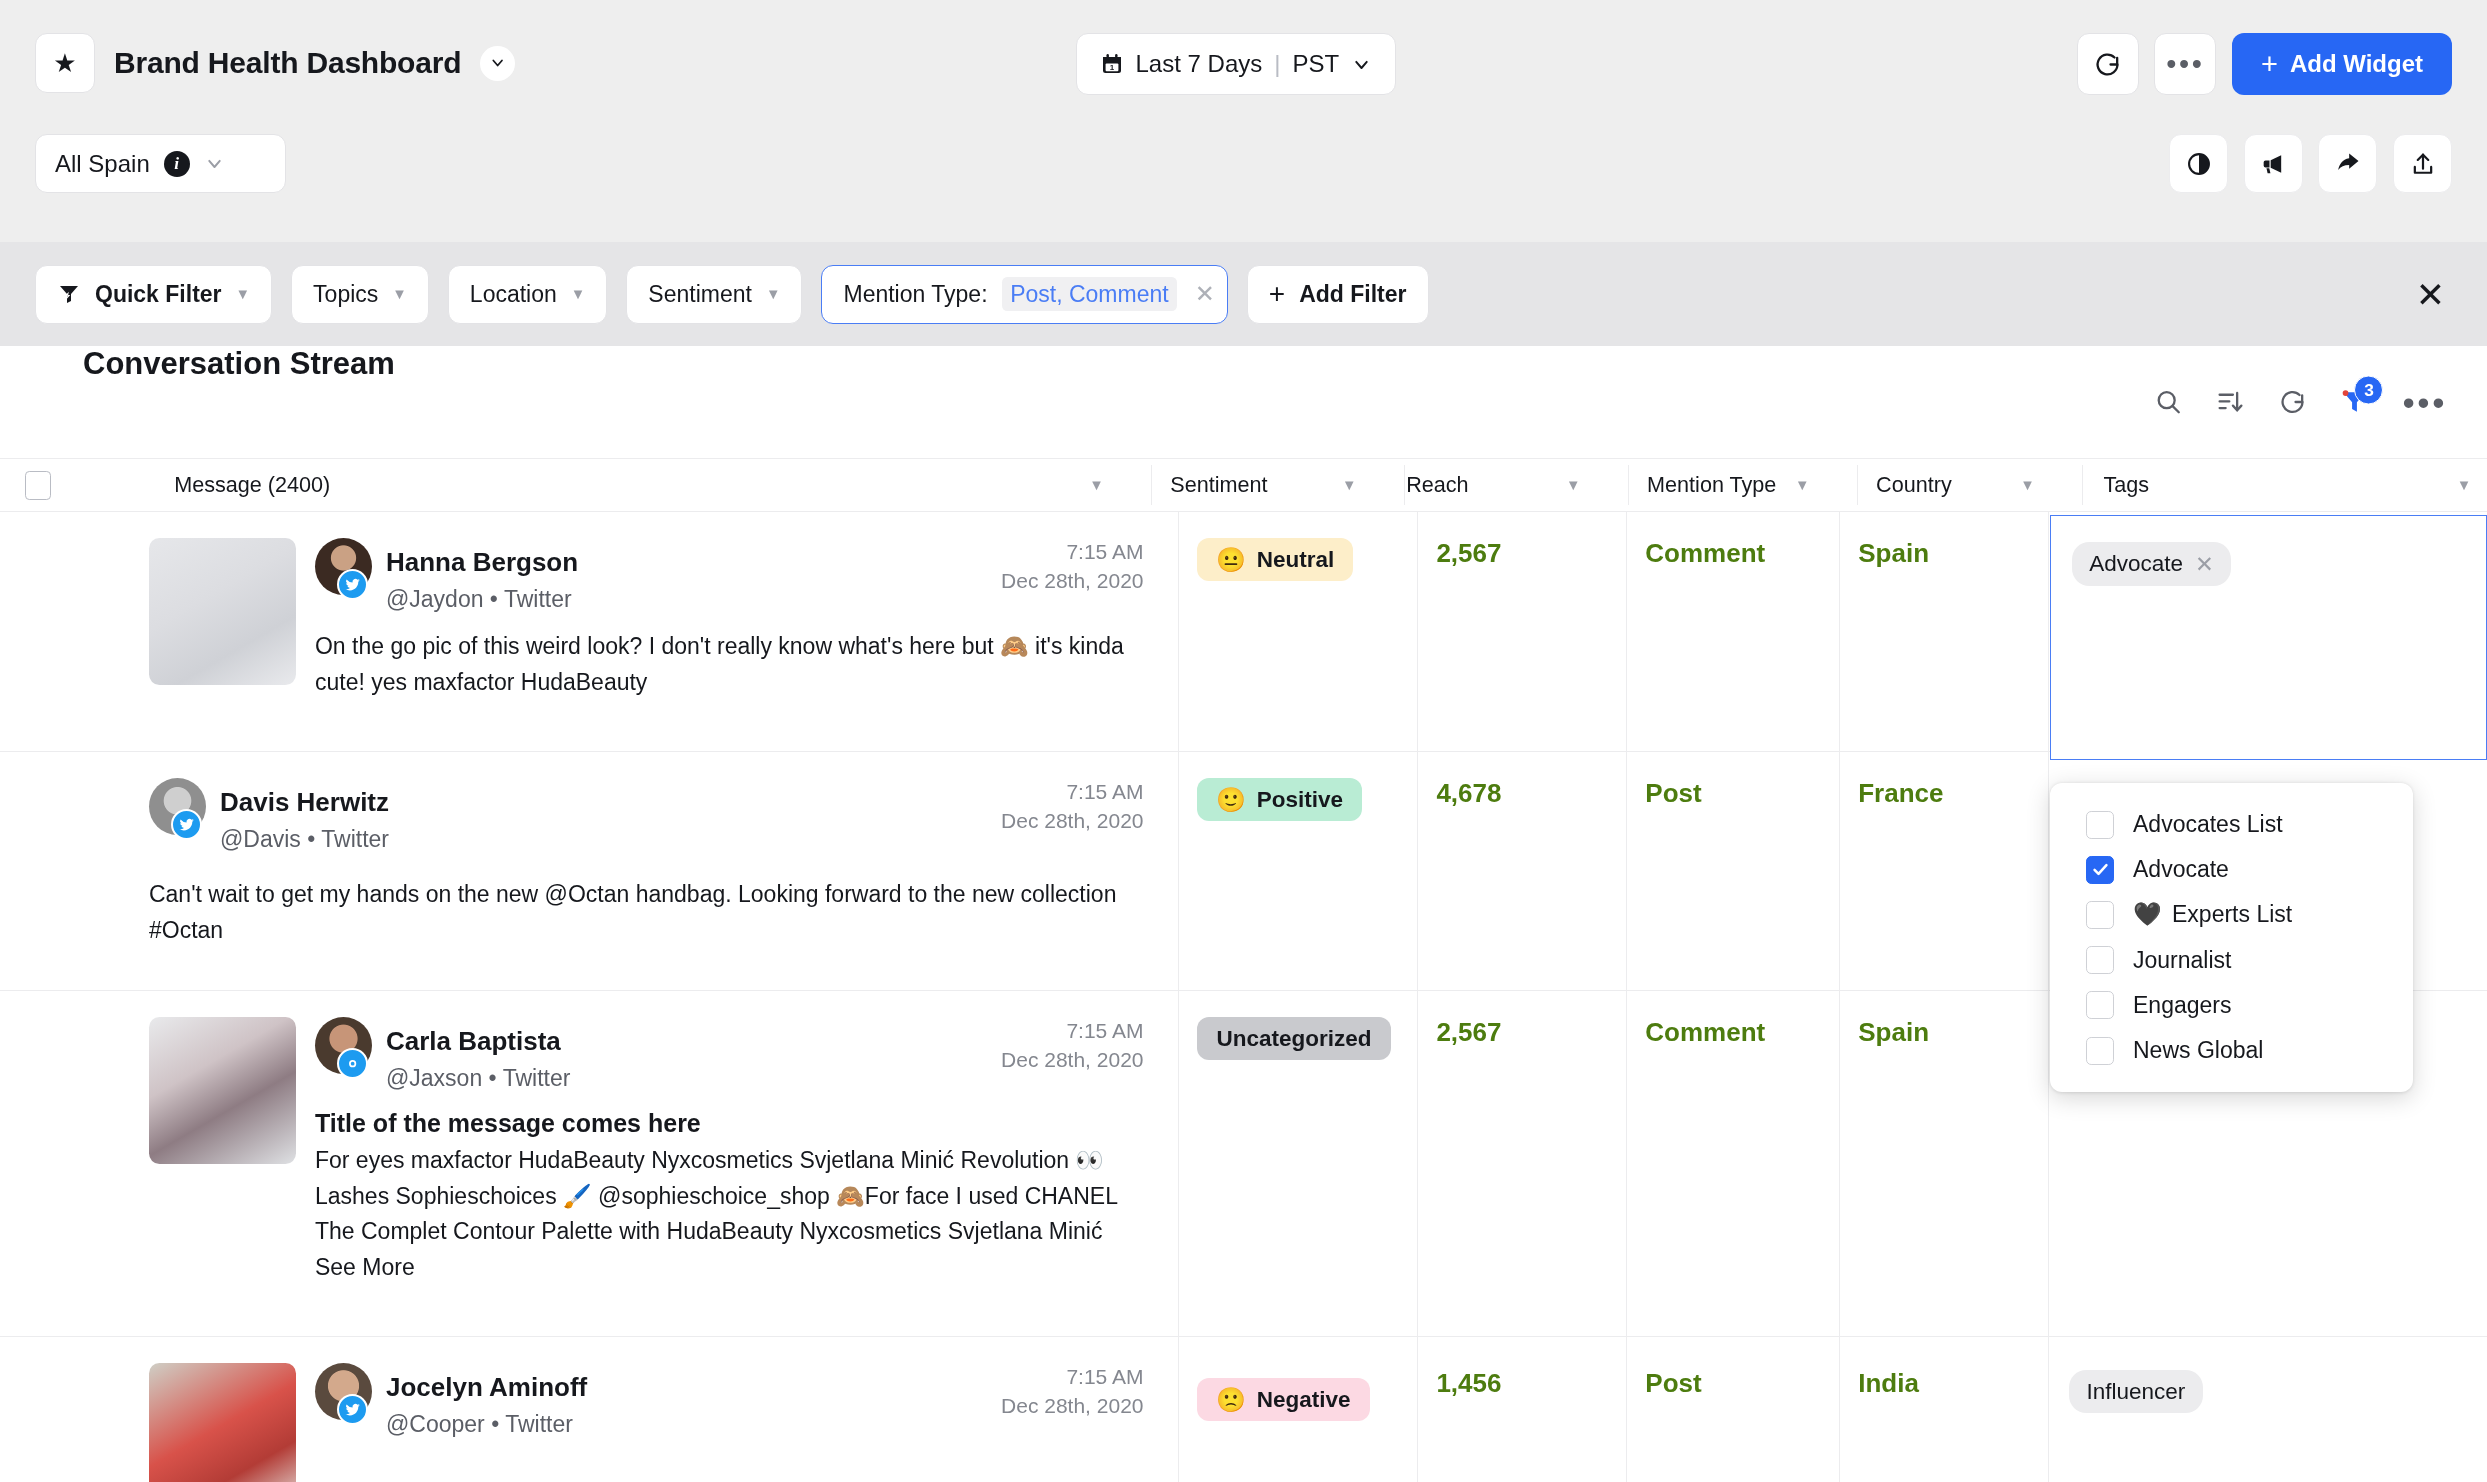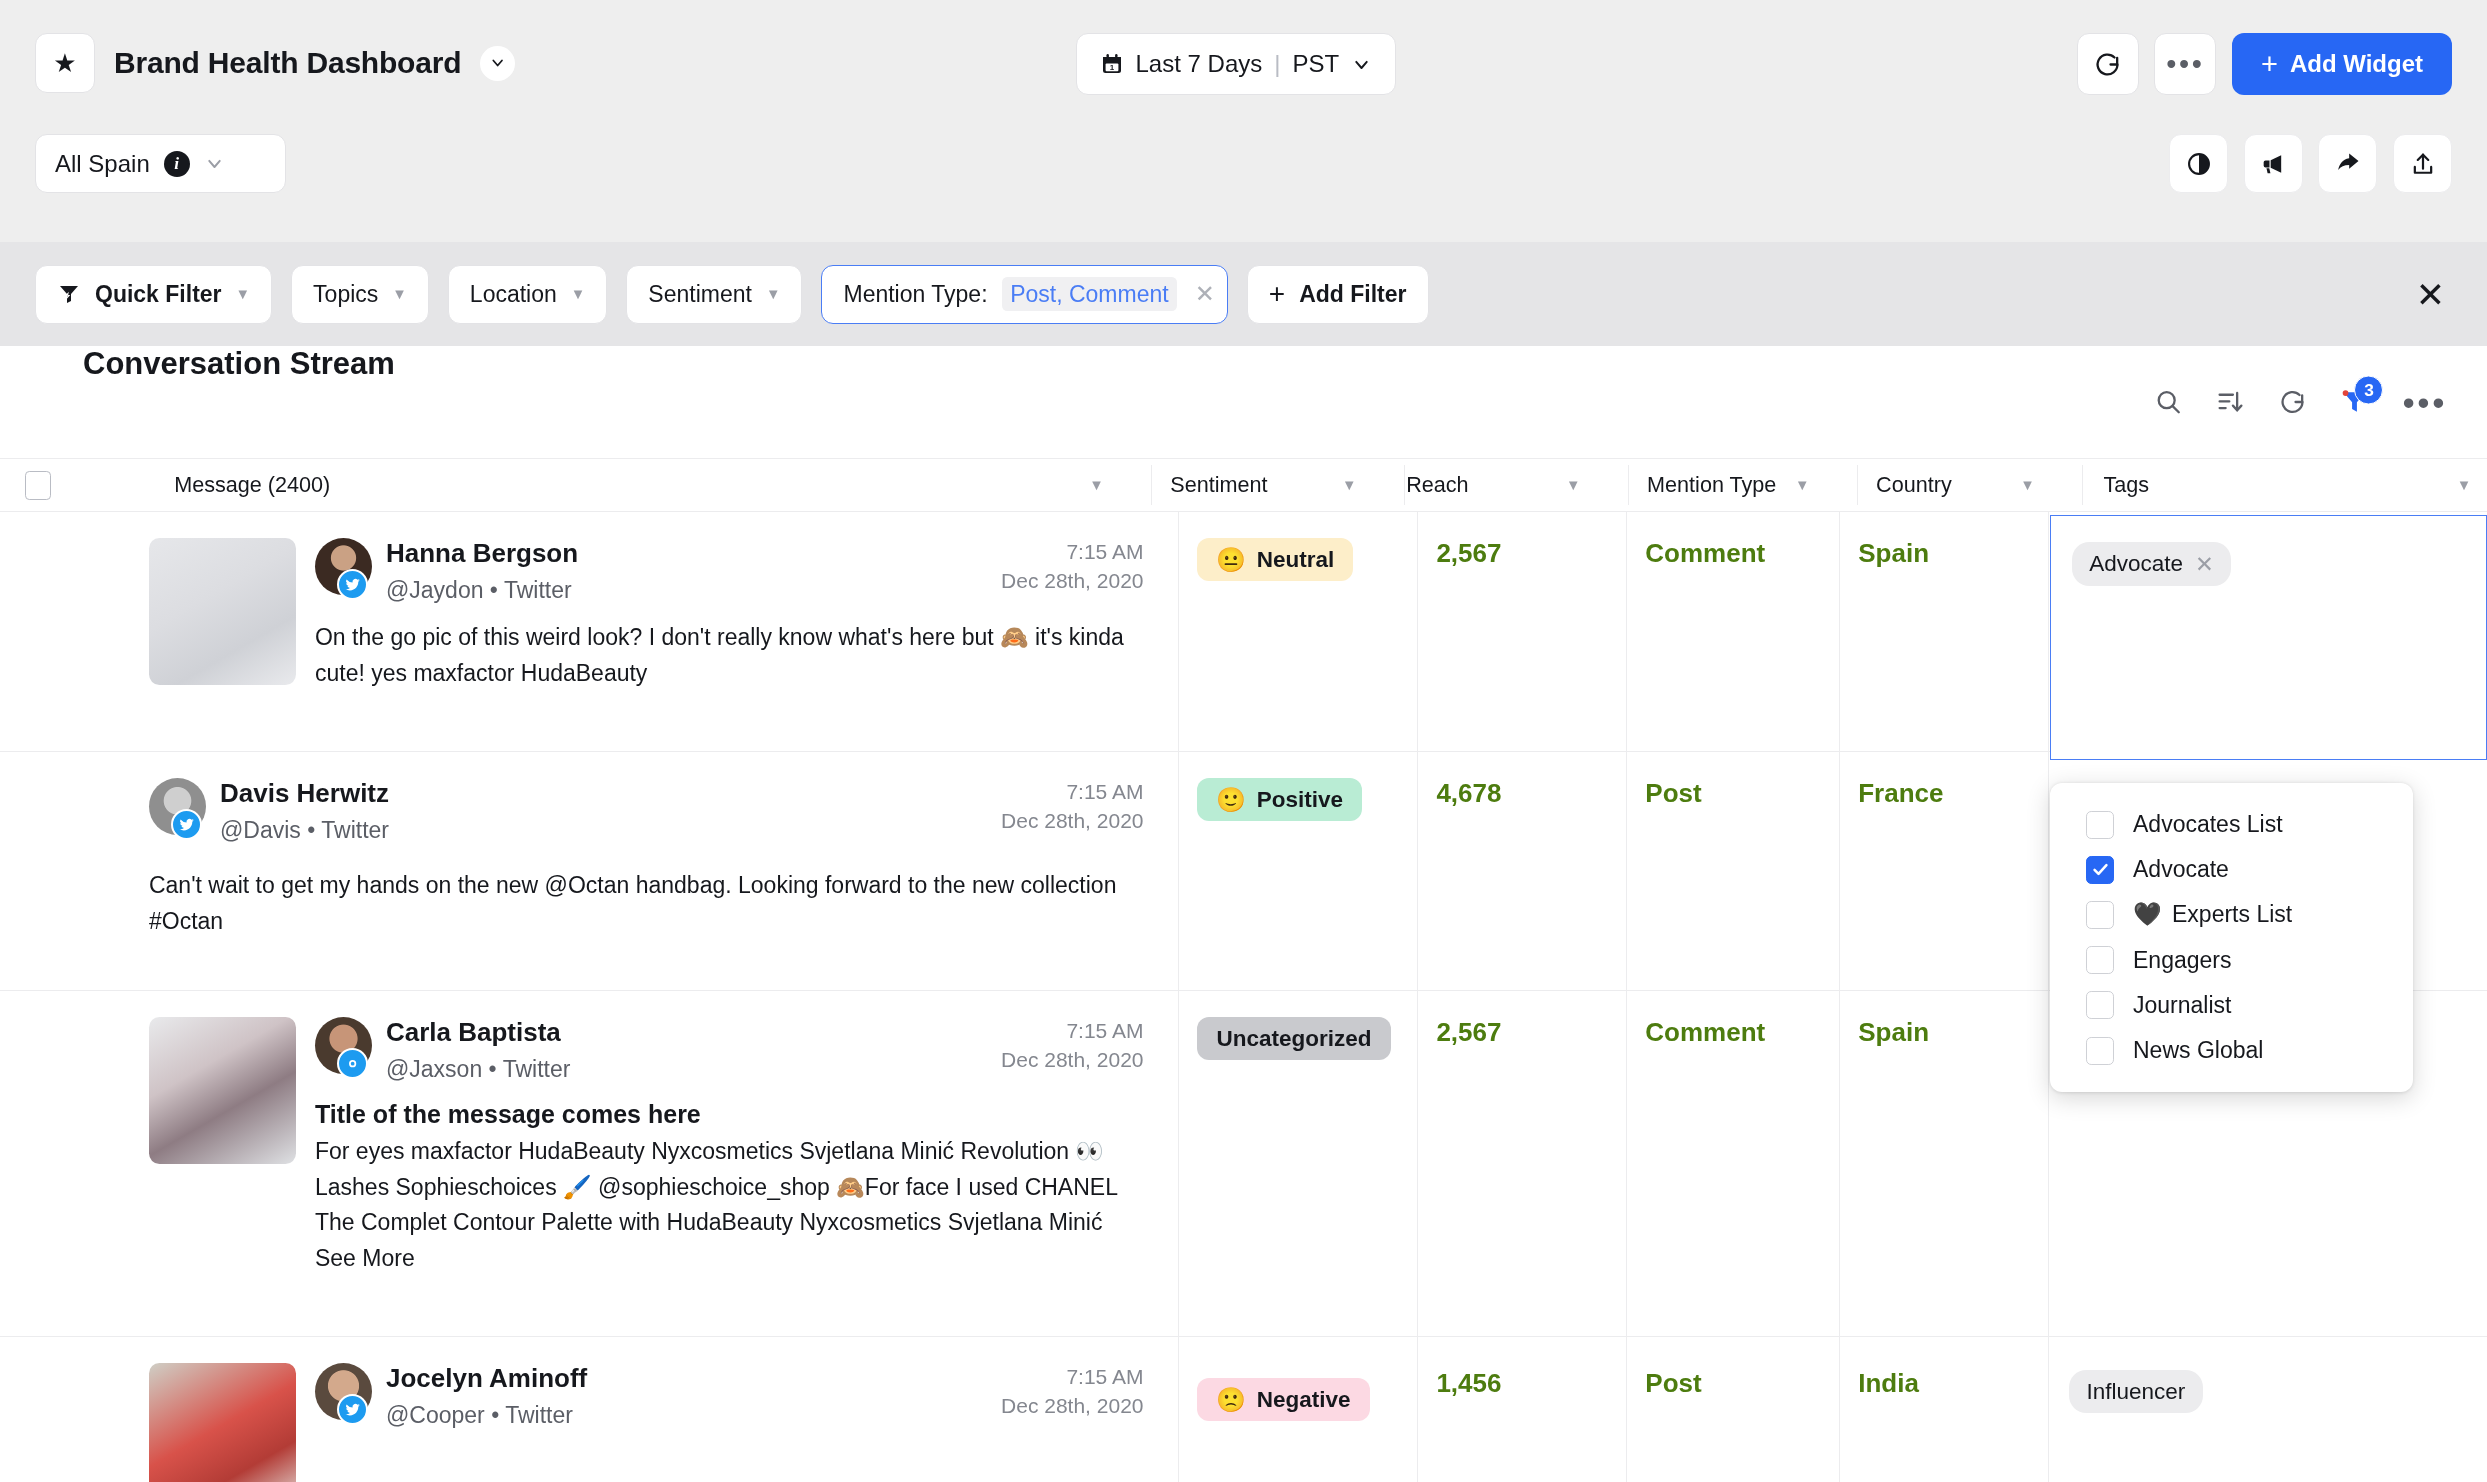--- a/index.html
+++ b/index.html
@@ -142,21 +142,21 @@
   .avatar { width: 57px; height: 57px; border-radius: 50%; overflow: hidden; }
   .av1 { background: radial-gradient(circle at 50% 35%, #caa184 0 26%, #3b2a22 28% 100%); }
   .av2 { background: radial-gradient(circle at 50% 40%, #cfcfcf 0 30%, #8f8f8f 32% 100%); }
   .av3 { background: radial-gradient(circle at 50% 38%, #c79578 0 30%, #4a3a2e 32% 100%); }
   .av4 { background: radial-gradient(circle at 50% 40%, #d3a98c 0 34%, #5a4a3e 36% 100%); }
   .netbadge {
     position: absolute; left: 22.5px; bottom: -5.2px; width: 31px; height: 31px; border-radius: 50%;
     background: #1d9bf0; border: 2.6px solid #fff; display: flex; align-items: center; justify-content: center;
   }
   .netbadge svg { width: 17.3px; height: 17.3px; fill: #fff; }
-  .name-block { flex: 1 1 auto; min-width: 0; }
+  .name-block { flex: 1 1 auto; min-width: 0; margin-top: 9px; }
   .uname { font-size: 26px; font-weight: 700; color: #16181d; line-height: 1.22; }
   .handle { font-size: 23px; color: #5b5e66; line-height: 1.35; margin-top: 5.2px; }
   .ts { text-align: right; flex: 0 0 auto; padding-left: 17.3px; }
   .ts-time, .ts-date { font-size: 21px; color: #84878f; line-height: 1.38; }
   .msg-text { font-size: 23px; color: #16181d; line-height: 1.56; margin-top: 14px; }
   .msg-title { font-size: 25px; font-weight: 700; color: #16181d; line-height: 1.4; margin-top: 12px; }
   .msg-sub { font-size: 23px; color: #16181d; line-height: 1.55; margin-top: 2px; }
 
   .sent-cell, .reach-cell, .type-cell, .country-cell { padding: 26px 19px; }
   .tags-cell { padding: 26px 21px; }
@@ -593,25 +593,25 @@
     </div>
     <div class="dd-item">
       <span class="dd-box"></span>
       <span class="dd-label">
         <span>🖤</span>
         <span>Experts List</span>
       </span>
     </div>
     <div class="dd-item">
       <span class="dd-box"></span>
-      <span class="dd-label">Engagers</span>
+      <span class="dd-label">Journalist</span>
     </div>
     <div class="dd-item">
       <span class="dd-box"></span>
-      <span class="dd-label">Journalist</span>
+      <span class="dd-label">Engagers</span>
     </div>
     <div class="dd-item">
       <span class="dd-box"></span>
       <span class="dd-label">News Global</span>
     </div>
   </div>
 
 </div>
 
 

